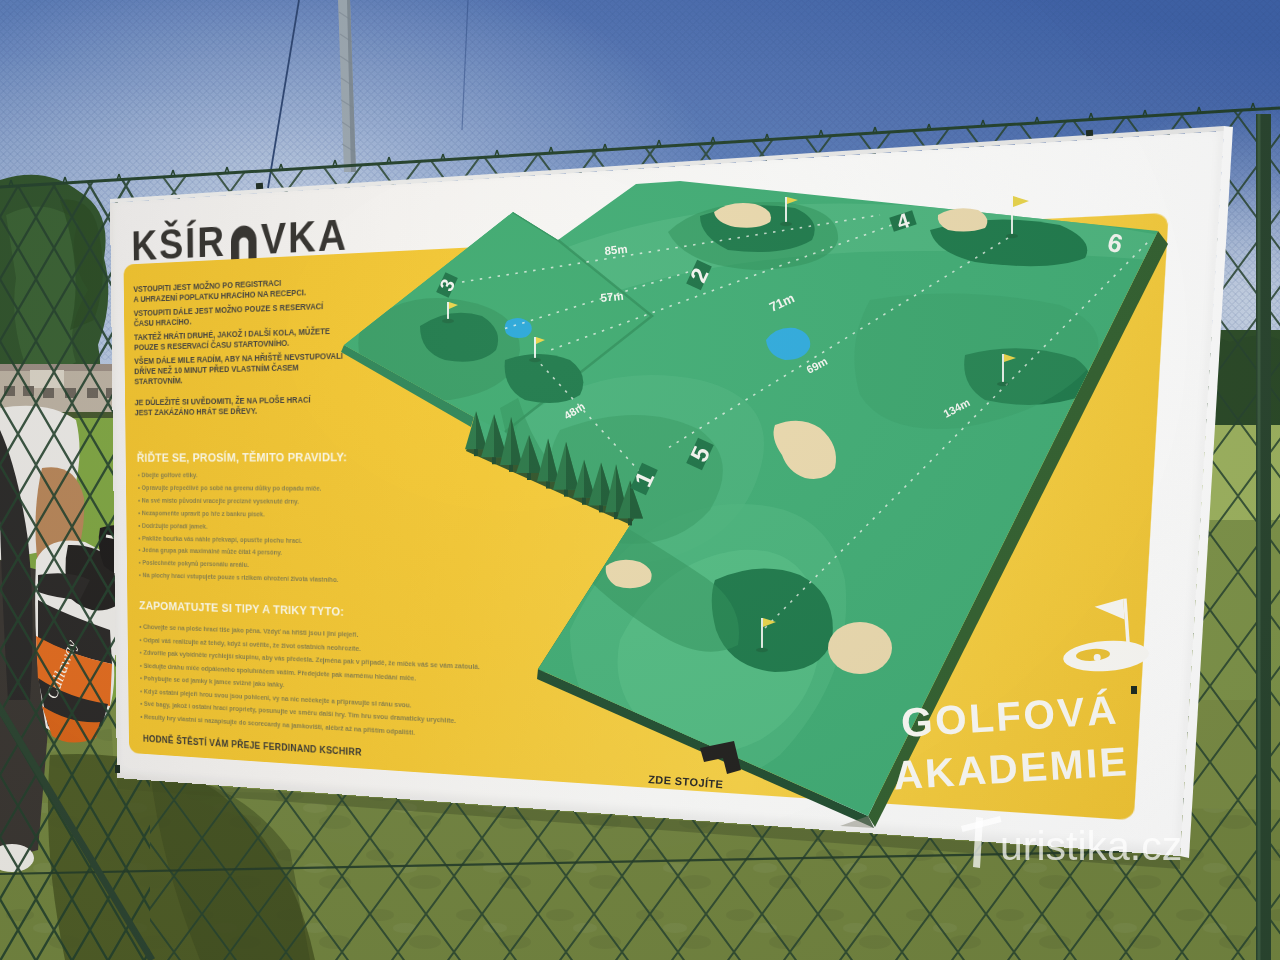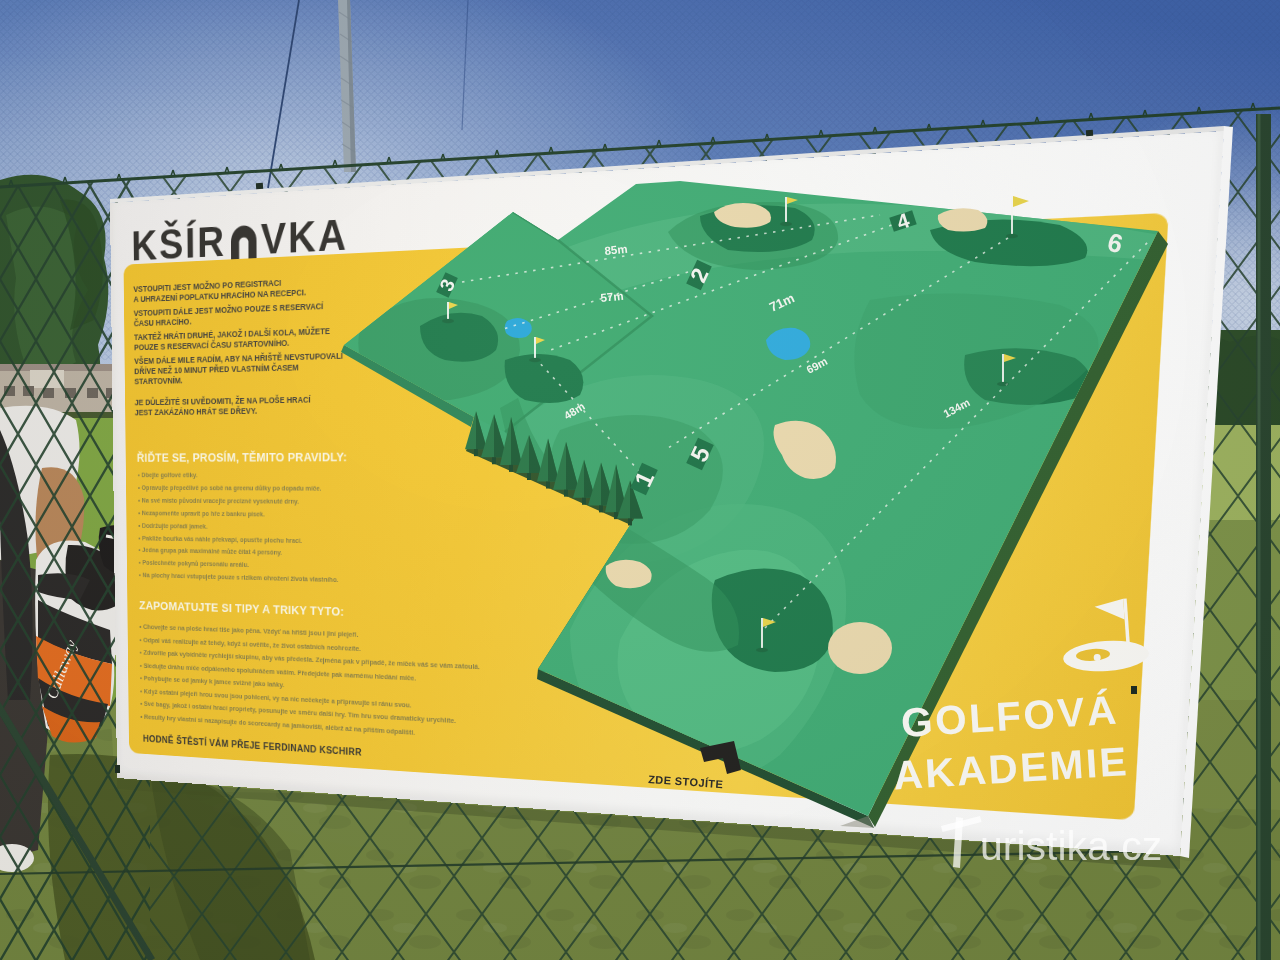--- a/index.html
+++ b/index.html
@@ -417,21 +417,21 @@
   </g>
 
   <g font-family="'Liberation Sans',sans-serif" font-weight="bold" fill="#fbfaf4" transform="rotate(-3.5 900 736)">
     <text x="902" y="737" font-size="40.5" letter-spacing="2.5">GOLFOVÁ</text>
     <text x="891" y="789" font-size="40.5" letter-spacing="2.5">AKADEMIE</text>
   </g>
 </svg>
 
 <div style="position:absolute;left:0;top:0;width:1280px;height:960px;background:radial-gradient(ellipse 900px 700px at 40% 35%, rgba(255,255,250,0.045), rgba(20,25,45,0.05));pointer-events:none;"></div>
 
-<div style="position:absolute;left:938px;top:810px;width:300px;height:70px;color:rgba(255,255,255,0.78);font-family:'Liberation Sans',sans-serif;font-size:44px;">
+<div style="position:absolute;left:958px;top:810px;width:300px;height:70px;color:rgba(255,255,255,0.78);font-family:'Liberation Sans',sans-serif;font-size:44px;">
   <svg width="300" height="70" viewBox="0 0 300 70">
     <g fill="rgba(255,255,255,0.72)">
       <path d="M18,7 L25,8 L22,58 L15,57 Z"></path>
       <path d="M3,16 L42,6 L43.5,12 L4.5,22 Z"></path>
     </g>
     <text x="42" y="50" font-size="41" fill="rgba(255,255,255,0.72)">uristika.cz</text>
   </svg>
 </div>
 </div>
 </body></html>

